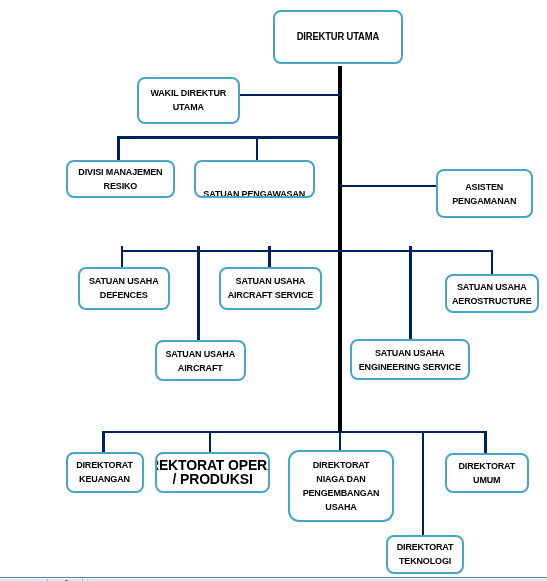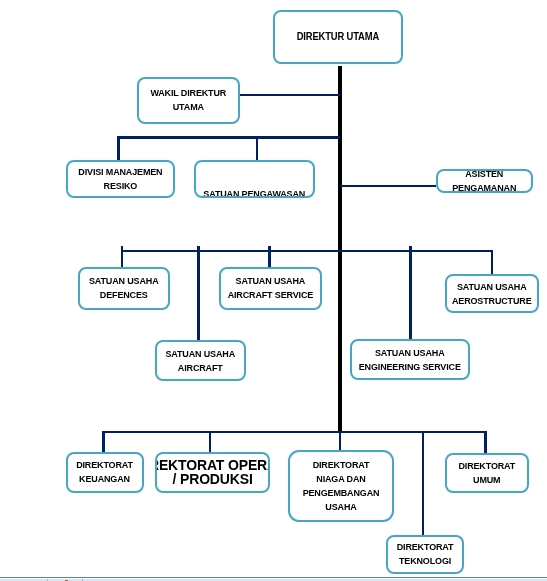--- a/index.html
+++ b/index.html
@@ -54,21 +54,21 @@
   </div>
 
   <div class="node" style="left:65.8px;top:159.6px;width:109.2px;height:38.7px;border-radius:8px;">
     <span class="tx" style="font-size:9px;">DIVISI MANAJEMEN<br>RESIKO</span>
   </div>
 
   <div class="node" style="left:193.5px;top:159.6px;width:121.5px;height:38.7px;border-radius:8px;">
     <span class="tx" style="font-size:9px;margin-top:44px;">SATUAN PENGAWASAN<br>INTERN</span>
   </div>
 
-  <div class="node" style="left:435.5px;top:169.2px;width:97.5px;height:24px;border-radius:8px;">
+  <div class="node" style="left:435.5px;top:169.2px;width:97.5px;height:49px;border-radius:8px;">
     <span class="tx" style="font-size:9px;">ASISTEN<br>PENGAMANAN</span>
   </div>
 
   <div class="node" style="left:78px;top:267px;width:91.5px;height:42.5px;border-radius:8px;">
     <span class="tx" style="font-size:9px;">SATUAN USAHA<br>DEFENCES</span>
   </div>
 
   <div class="node" style="left:218.8px;top:267px;width:103.2px;height:42.5px;border-radius:8px;">
     <span class="tx" style="font-size:9px;">SATUAN USAHA<br>AIRCRAFT SERVICE</span>
   </div>

